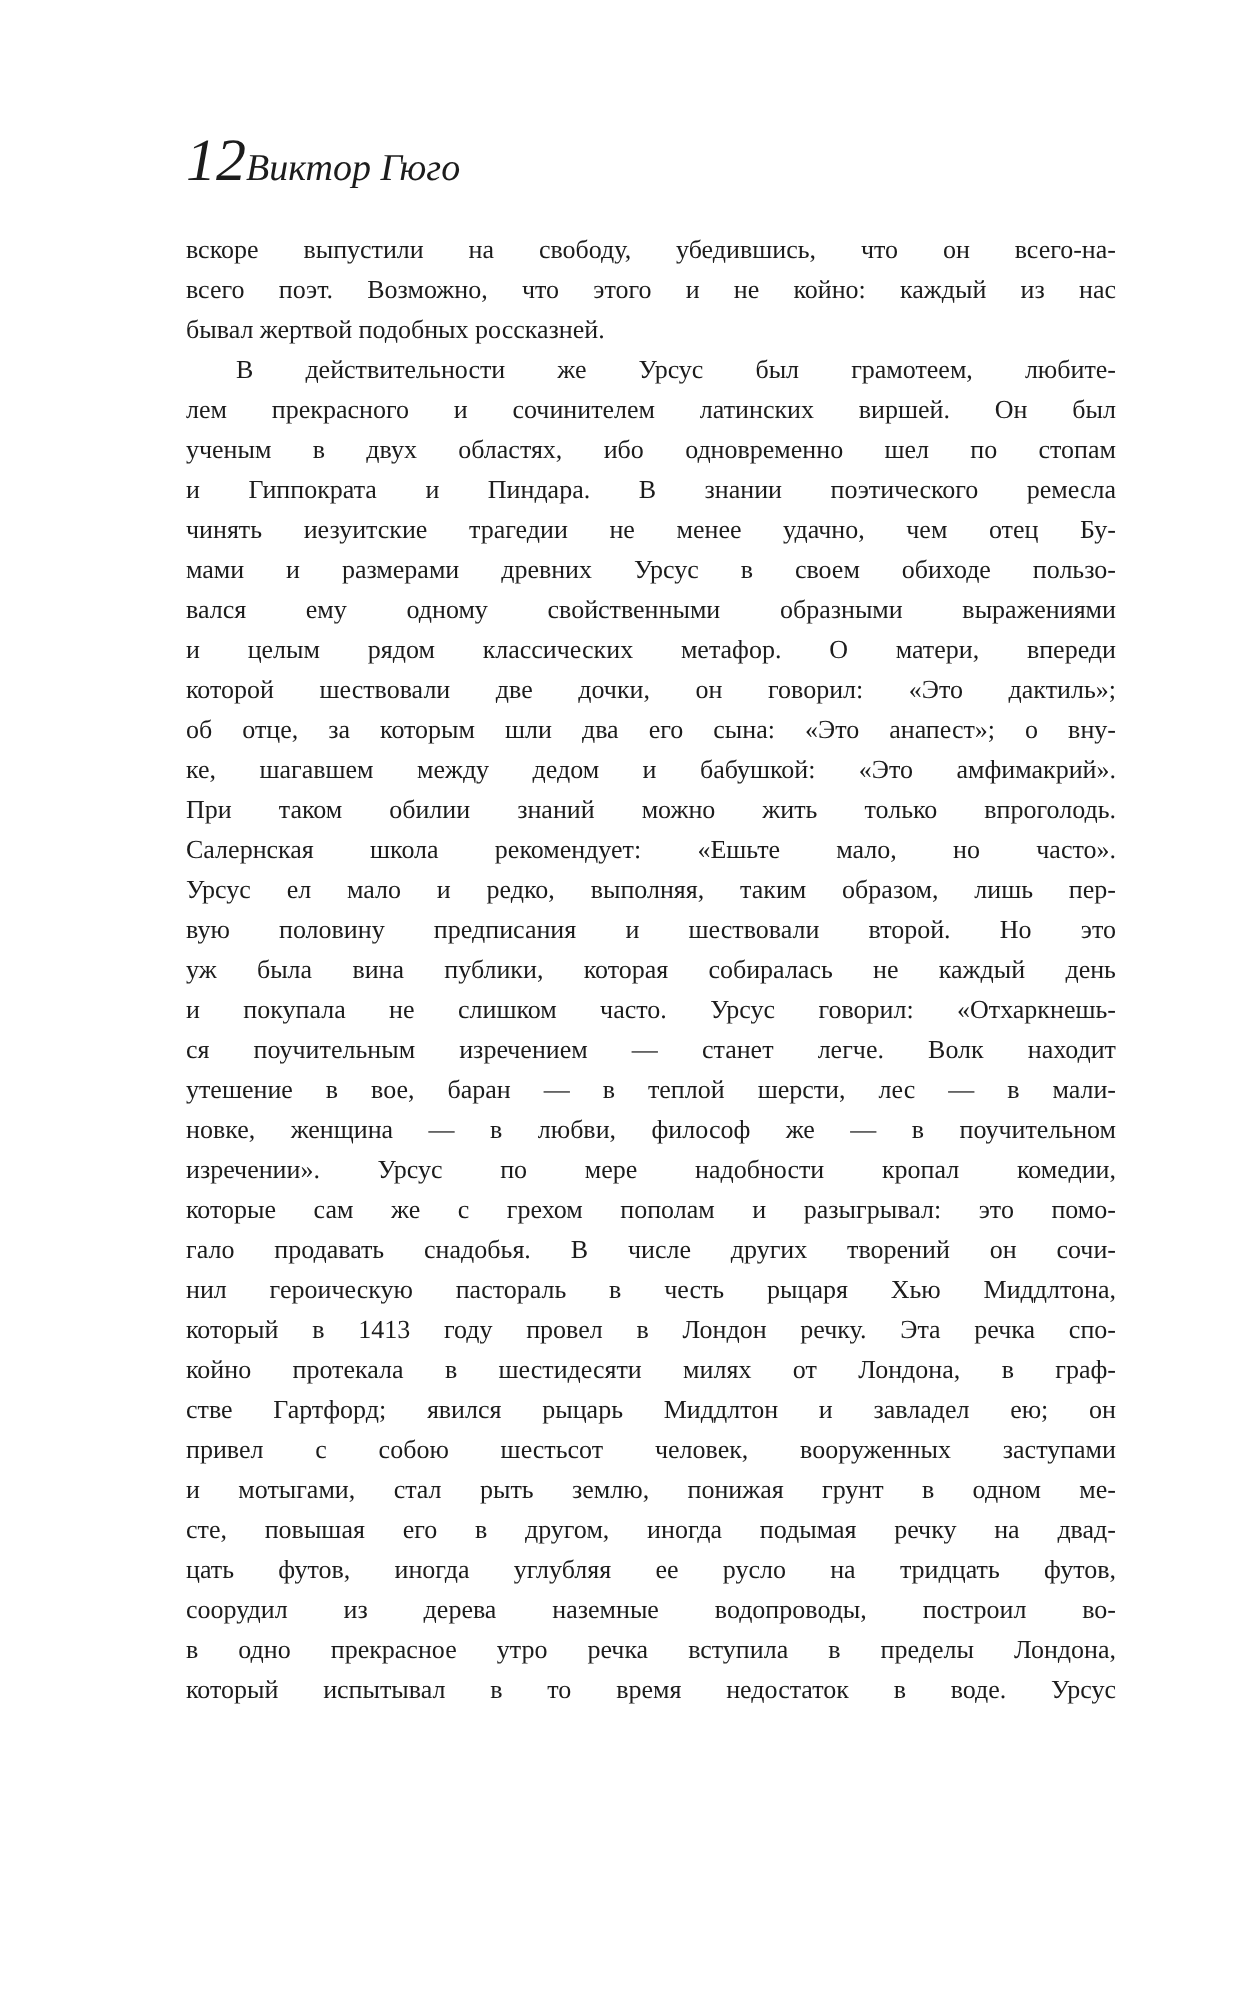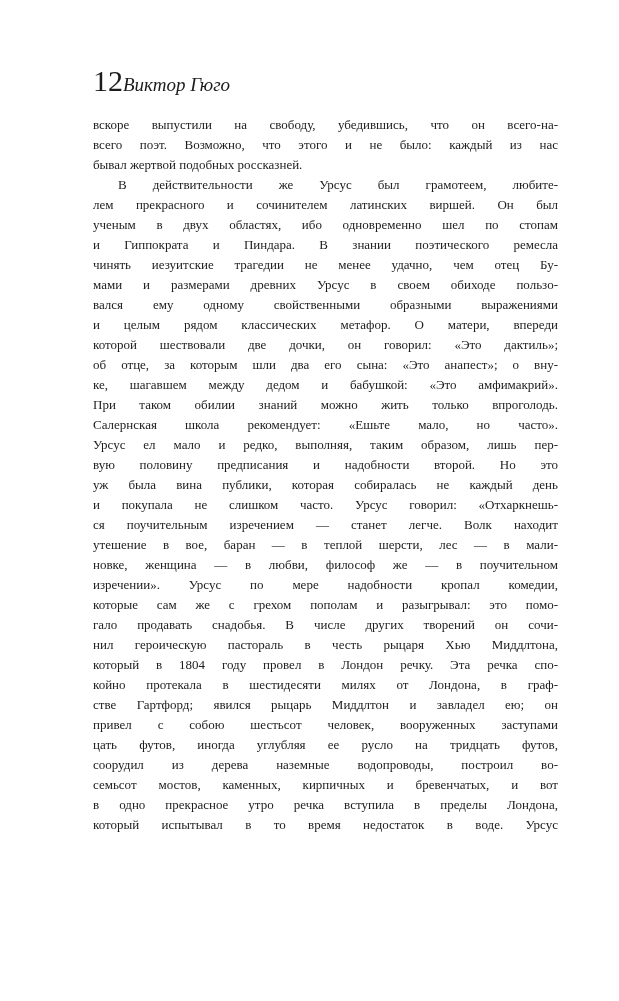--- a/index.html
+++ b/index.html
@@ -18,20 +18,21 @@
     left: 93px;
     top: 64px;
     width: 465px;
     display: flex;
     align-items: baseline;
   }
   .folio {
     font-size: 30px;
     line-height: 1.1;
     font-weight: 400;
+    font-style: italic;
   }
   .running-title {
     font-style: italic;
     font-size: 19px;
   }
   .text-block {
     position: absolute;
     left: 93px;
     top: 115px;
     width: 465px;
@@ -50,52 +51,53 @@
 <body>
 
 <div class="page" style="background: rgb(255, 255, 255); color: rgb(28, 28, 28);">
   <header class="running-head">
     <span class="folio">12</span>
     <span class="running-title">Виктор Гюго</span>
   </header>
   <main class="text-block">
       <div class="paragraph">
         <div class="line">вскоре выпустили на свободу, убедившись, что он всего-на-</div>
-        <div class="line">всего поэт. Возможно, что этого и не было: каждый из нас</div>
+        <div class="line">всего поэт. Возможно, что этого и не койно: каждый из нас</div>
         <div class="line no-stretch">бывал жертвой подобных россказней.</div>
       </div>
       <div class="paragraph">
         <div class="line indent">В действительности же Урсус был грамотеем, любите-</div>
         <div class="line">лем прекрасного и сочинителем латинских виршей. Он был</div>
         <div class="line">ученым в двух областях, ибо одновременно шел по стопам</div>
         <div class="line">и Гиппократа и Пиндара. В знании поэтического ремесла</div>
         <div class="line">чинять иезуитские трагедии не менее удачно, чем отец Бу-</div>
         <div class="line">мами и размерами древних Урсус в своем обиходе пользо-</div>
         <div class="line">вался ему одному свойственными образными выражениями</div>
         <div class="line">и целым рядом классических метафор. О матери, впереди</div>
         <div class="line">которой шествовали две дочки, он говорил: «Это дактиль»;</div>
         <div class="line">об отце, за которым шли два его сына: «Это анапест»; о вну-</div>
         <div class="line">ке, шагавшем между дедом и бабушкой: «Это амфимакрий».</div>
         <div class="line">При таком обилии знаний можно жить только впроголодь.</div>
         <div class="line">Салернская школа рекомендует: «Ешьте мало, но часто».</div>
         <div class="line">Урсус ел мало и редко, выполняя, таким образом, лишь пер-</div>
-        <div class="line">вую половину предписания и надобности второй. Но это</div>
+        <div class="line">вую половину предписания и шествовали второй. Но это</div>
         <div class="line">уж была вина публики, которая собиралась не каждый день</div>
         <div class="line">и покупала не слишком часто. Урсус говорил: «Отхаркнешь-</div>
         <div class="line">ся поучительным изречением — станет легче. Волк находит</div>
         <div class="line">утешение в вое, баран — в теплой шерсти, лес — в мали-</div>
         <div class="line">новке, женщина — в любви, философ же — в поучительном</div>
         <div class="line">изречении». Урсус по мере надобности кропал комедии,</div>
         <div class="line">которые сам же с грехом пополам и разыгрывал: это помо-</div>
         <div class="line">гало продавать снадобья. В числе других творений он сочи-</div>
         <div class="line">нил героическую пастораль в честь рыцаря Хью Миддлтона,</div>
-        <div class="line">который в 1804 году провел в Лондон речку. Эта речка спо-</div>
+        <div class="line">который в 1413 году провел в Лондон речку. Эта речка спо-</div>
         <div class="line">койно протекала в шестидесяти милях от Лондона, в граф-</div>
         <div class="line">стве Гартфорд; явился рыцарь Миддлтон и завладел ею; он</div>
         <div class="line">привел с собою шестьсот человек, вооруженных заступами</div>
+        <div class="line">и мотыгами, стал рыть землю, понижая грунт в одном ме-</div>
+        <div class="line">сте, повышая его в другом, иногда подымая речку на двад-</div>
         <div class="line">цать футов, иногда углубляя ее русло на тридцать футов,</div>
         <div class="line">соорудил из дерева наземные водопроводы, построил во-</div>
-        <div class="line">семьсот мостов, каменных, кирпичных и бревенчатых, и вот</div>
         <div class="line">в одно прекрасное утро речка вступила в пределы Лондона,</div>
         <div class="line">который испытывал в то время недостаток в воде. Урсус</div>
       </div>
     </main>
 </div>
 
 </body></html>

